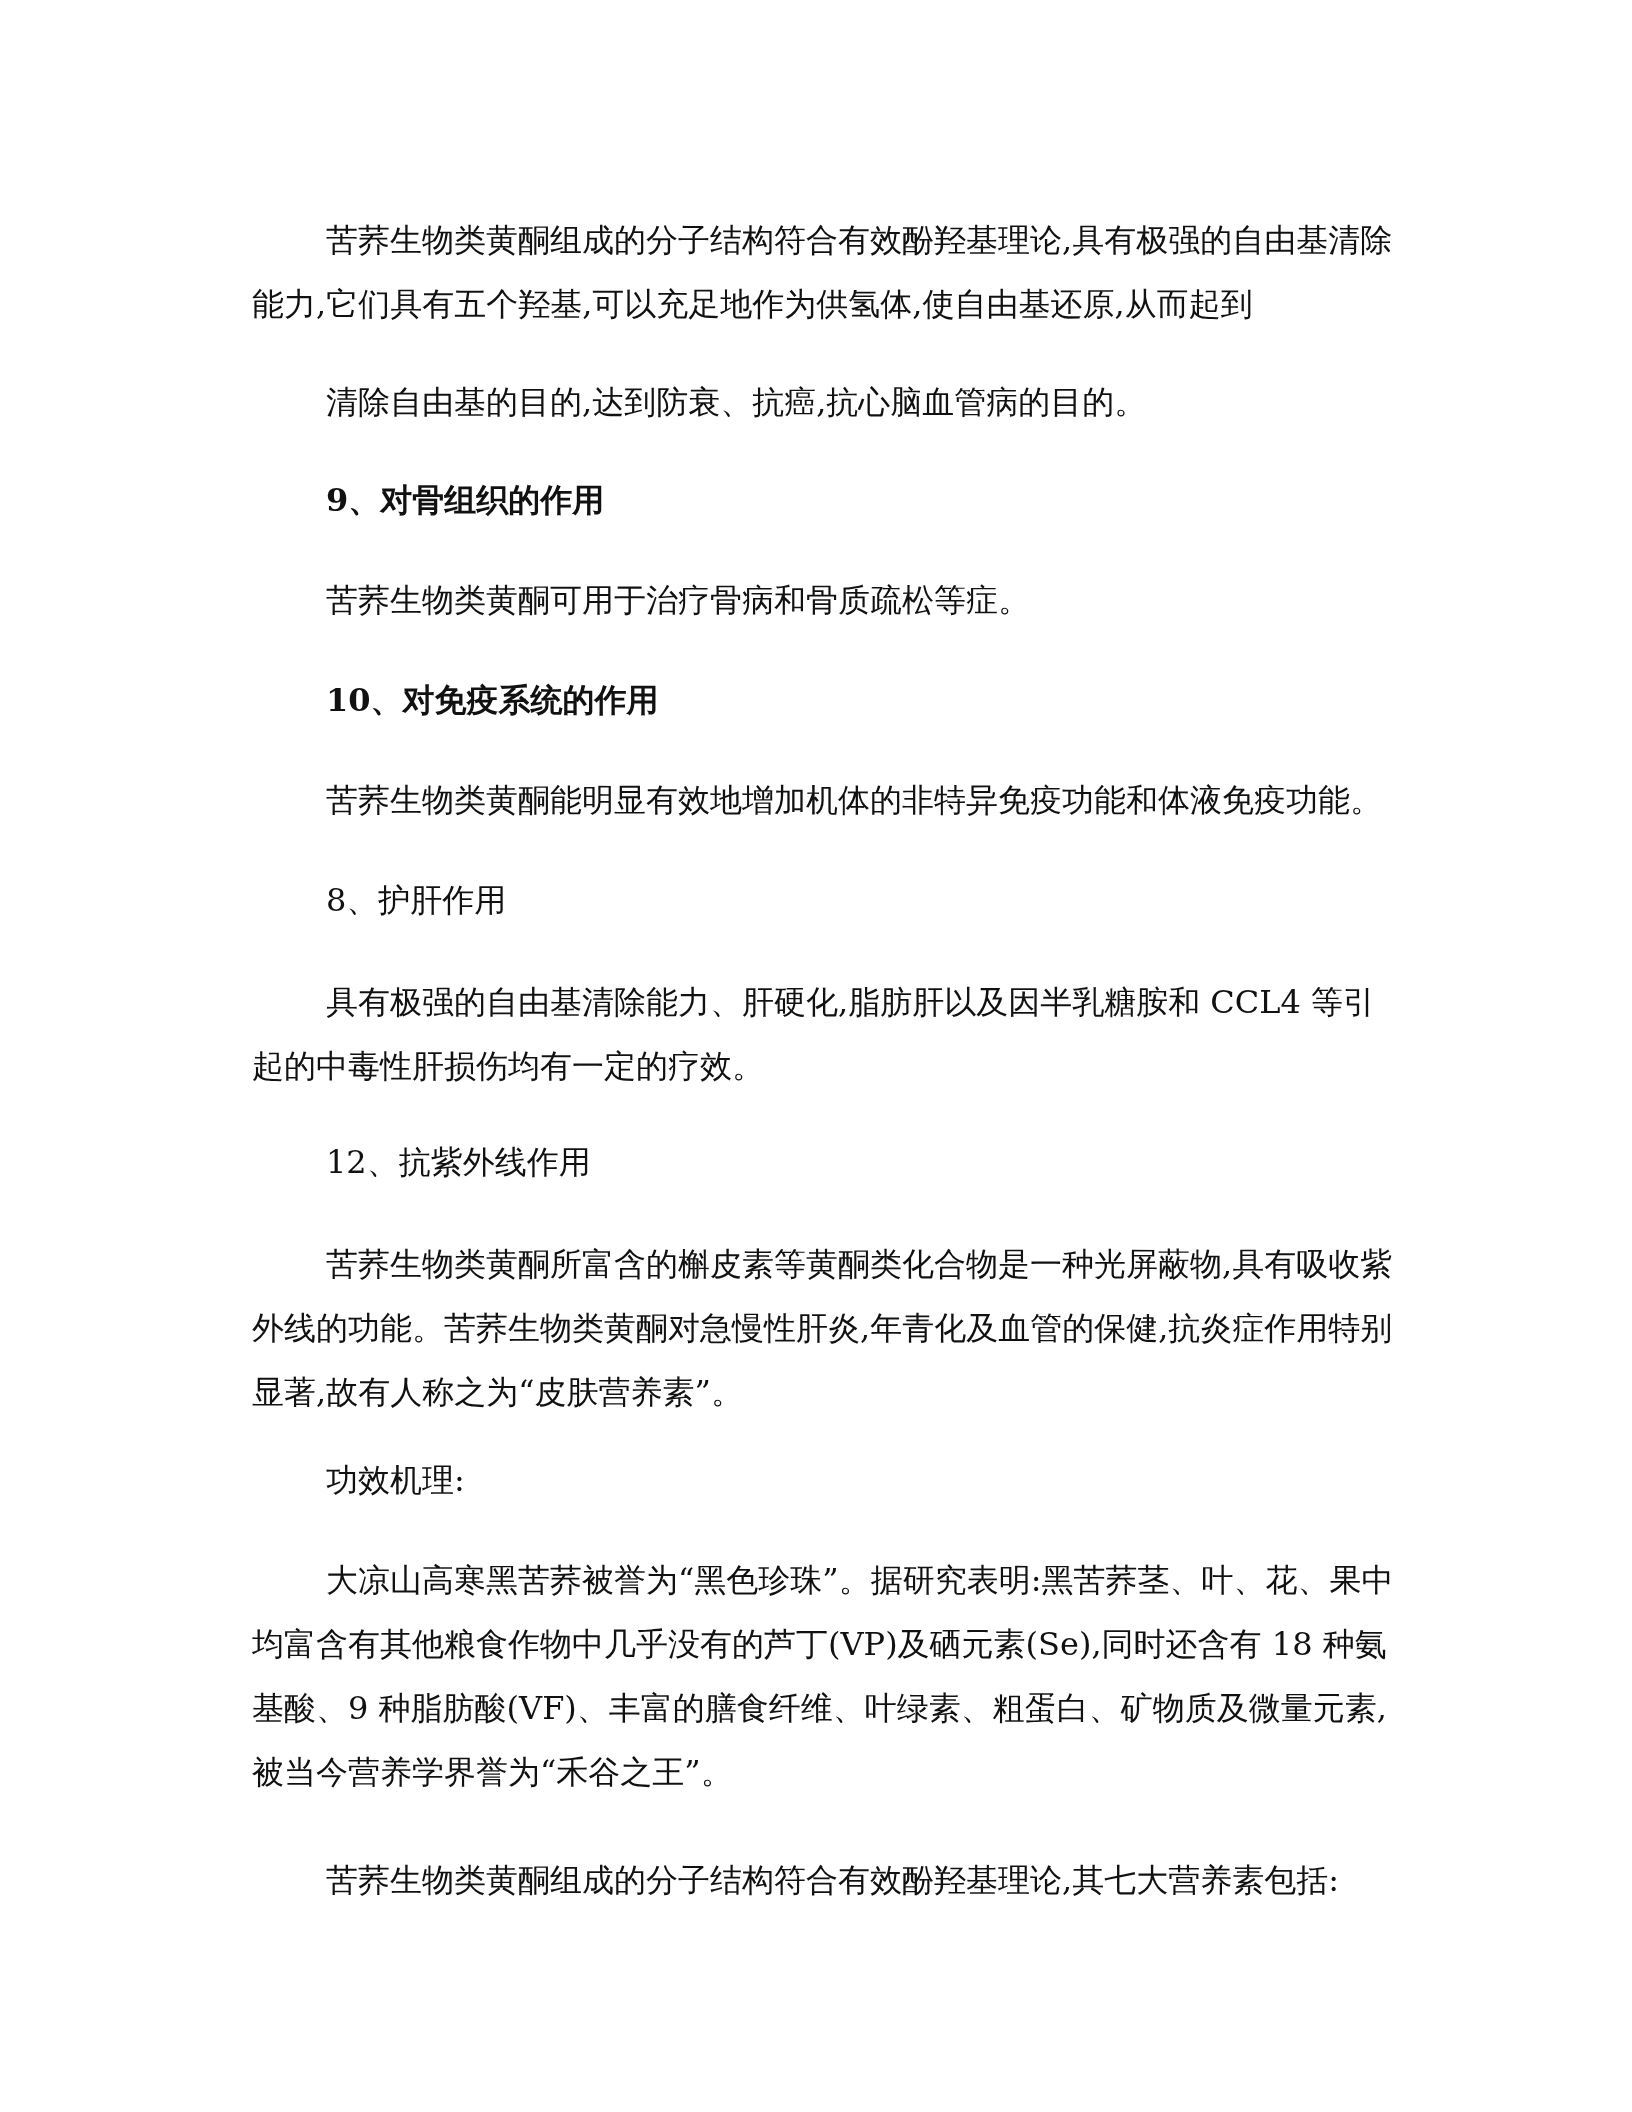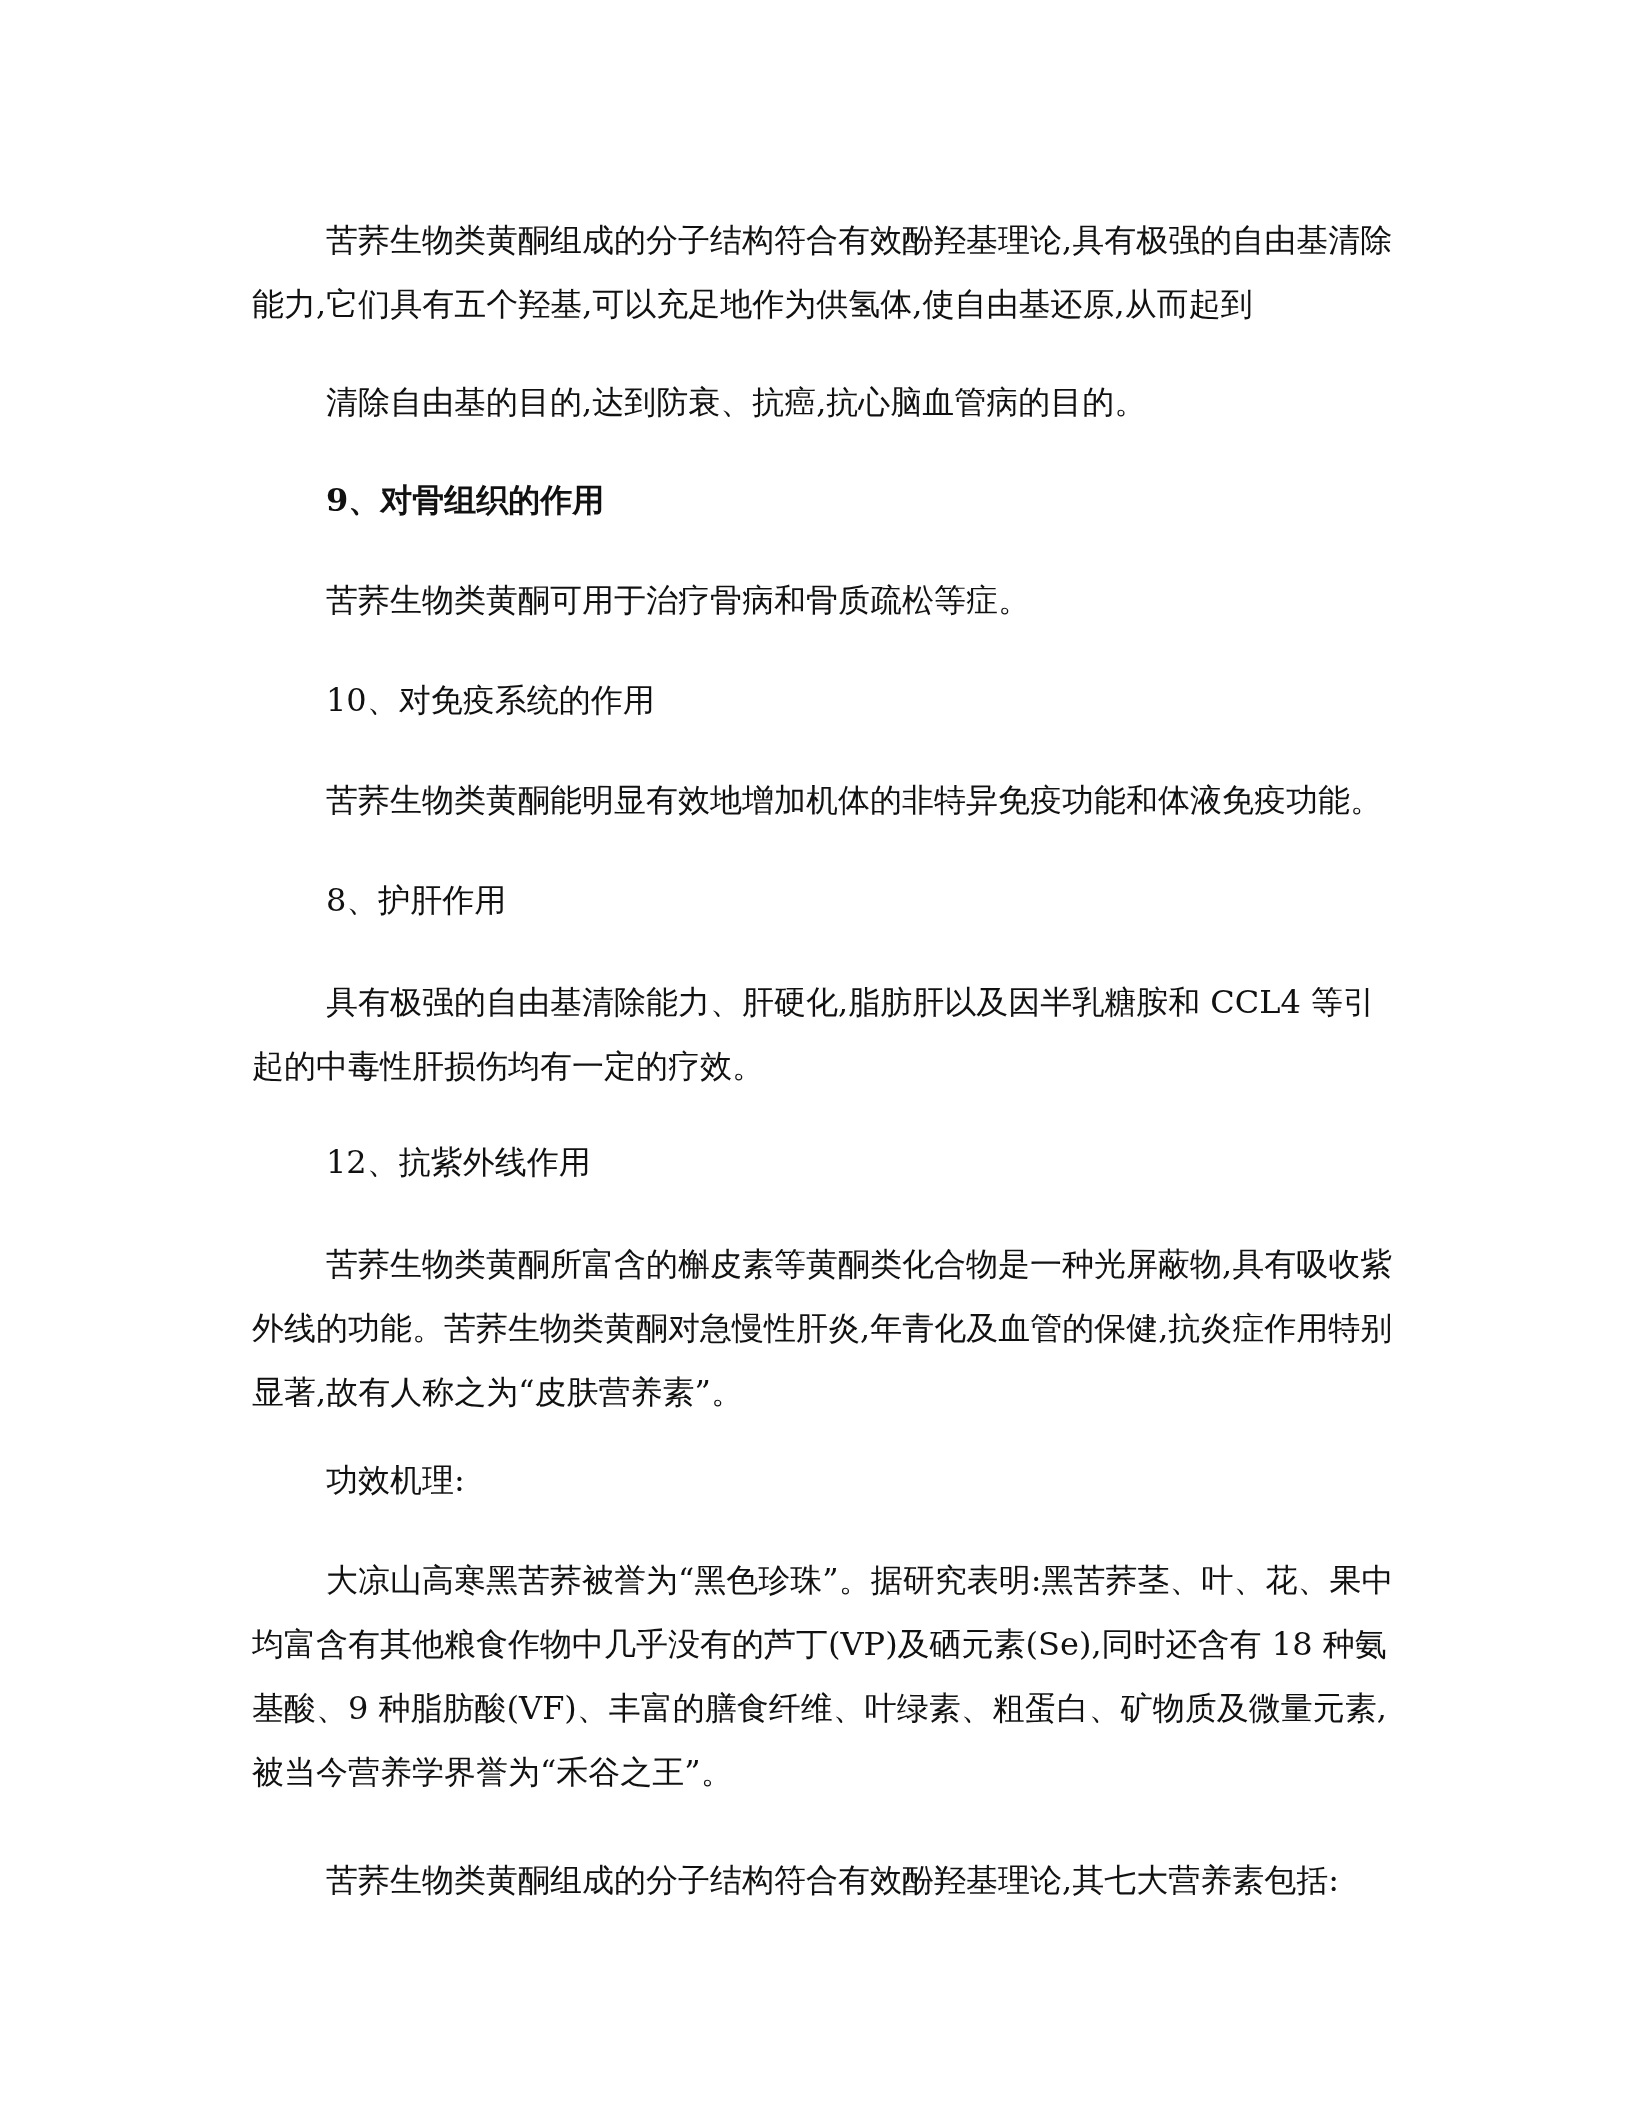--- a/index.html
+++ b/index.html
@@ -12,21 +12,21 @@
   .noindent { padding-left: 74px; width: 1076px; }
 </style>
 </head>
 <body>
 
 <div class="page">
   <p class="p indent" style="top:196px;">苦荞生物类黄酮组成的分子结构符合有效酚羟基理论,具有极强的自由基清除能力,它们具有五个羟基,可以充足地作为供氢体,使自由基还原,从而起到</p>
   <p class="p noindent" style="top:358px;">清除自由基的目的,达到防衰、抗癌,抗心脑血管病的目的。</p>
   <p class="p noindent" style="top:456px;font-weight:bold;">9、对骨组织的作用</p>
   <p class="p noindent" style="top:556px;">苦荞生物类黄酮可用于治疗骨病和骨质疏松等症。</p>
-  <p class="p noindent" style="top:656px;">10、对免疫系统的作用</p>
+  <p class="p noindent" style="top:656px;font-weight:bold;">10、对免疫系统的作用</p>
   <p class="p noindent" style="top:756px;">苦荞生物类黄酮能明显有效地增加机体的非特异免疫功能和体液免疫功能。</p>
   <p class="p noindent" style="top:856px;">8、护肝作用</p>
   <p class="p indent" style="top:958px;">具有极强的自由基清除能力、肝硬化,脂肪肝以及因半乳糖胺和 CCL4 等引起的中毒性肝损伤均有一定的疗效。</p>
   <p class="p noindent" style="top:1118px;">12、抗紫外线作用</p>
   <p class="p indent" style="top:1220px;">苦荞生物类黄酮所富含的槲皮素等黄酮类化合物是一种光屏蔽物,具有吸收紫外线的功能。苦荞生物类黄酮对急慢性肝炎,年青化及血管的保健,抗炎症作用特别显著,故有人称之为“皮肤营养素”。</p>
   <p class="p noindent" style="top:1436px;">功效机理:</p>
   <p class="p indent" style="top:1536px;">大凉山高寒黑苦荞被誉为“黑色珍珠”。据研究表明:黑苦荞茎、叶、花、果中均富含有其他粮食作物中几乎没有的芦丁(VP)及硒元素(Se),同时还含有 18 种氨基酸、9 种脂肪酸(VF)、丰富的膳食纤维、叶绿素、粗蛋白、矿物质及微量元素,被当今营养学界誉为“禾谷之王”。</p>
   <p class="p noindent" style="top:1836px;">苦荞生物类黄酮组成的分子结构符合有效酚羟基理论,其七大营养素包括:</p>
 </div>
 

